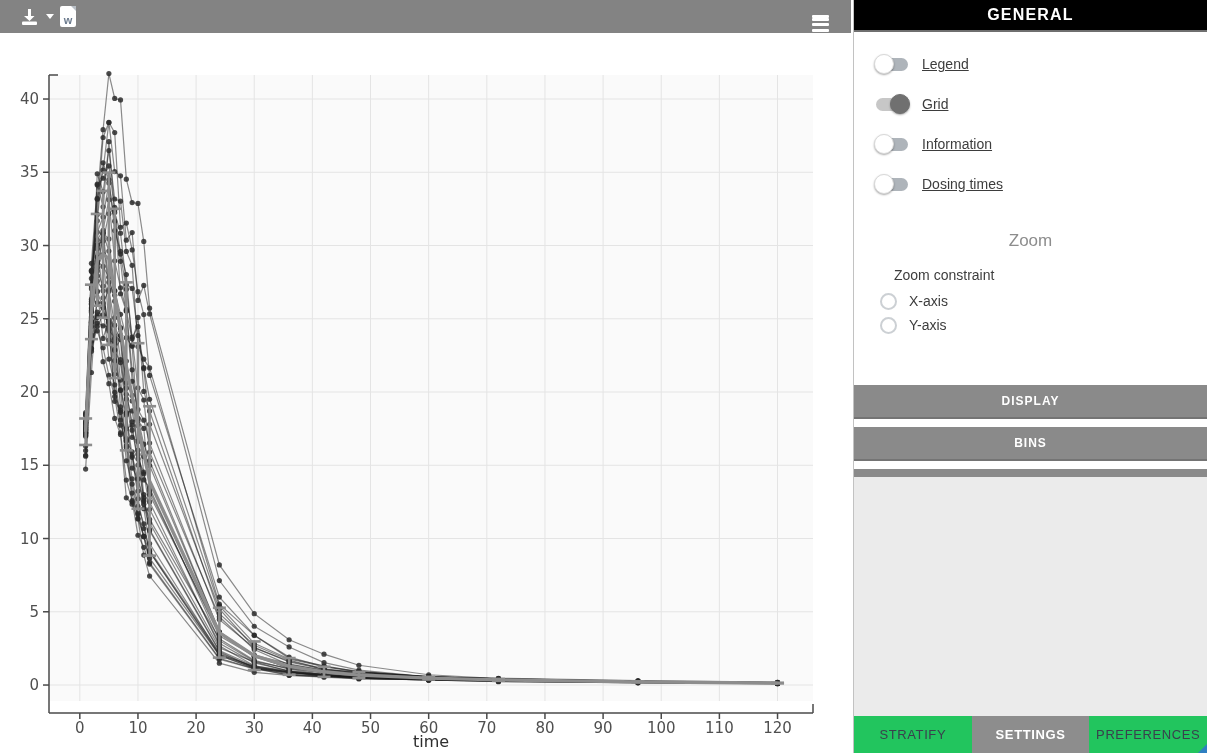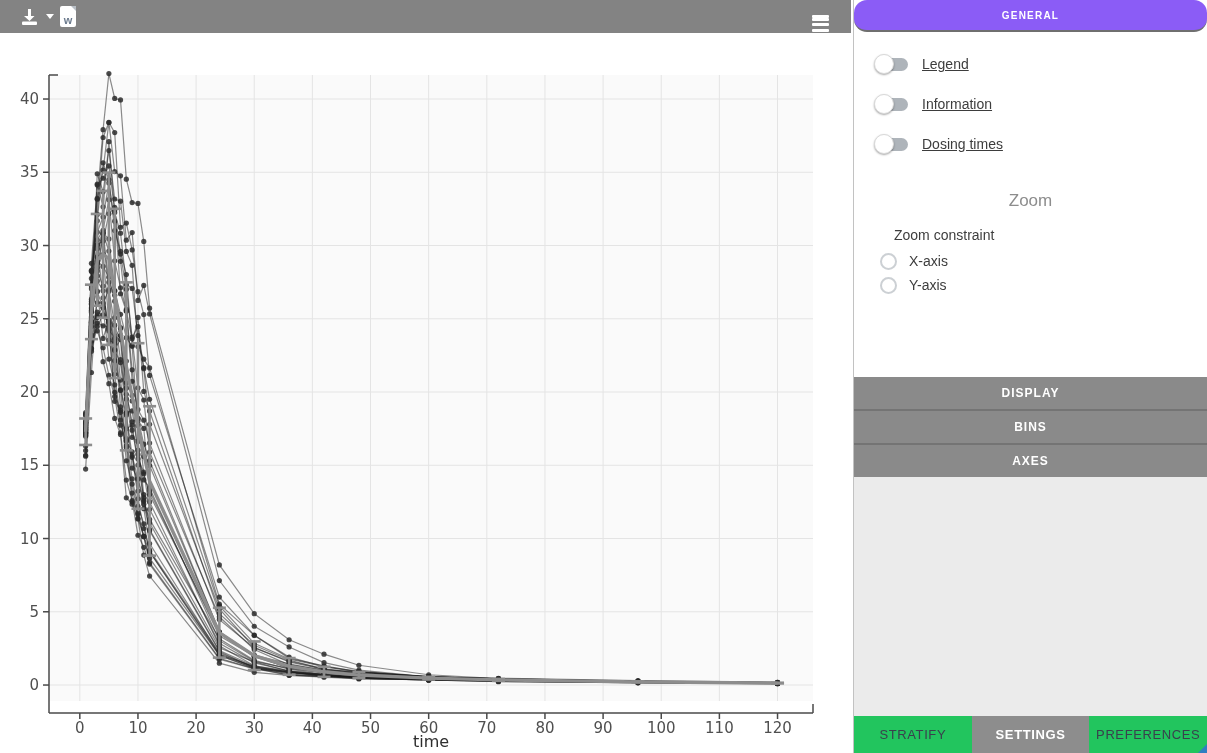--- a/index.html
+++ b/index.html
@@ -24,23 +24,23 @@
 
   .tb-sep{position:absolute;left:851px;top:0;width:2px;height:33px;background:#fff;z-index:5;}
 
   
   .plot-wrap{position:absolute;left:0;top:0;width:853px;height:753px;}
   #plot-svg{position:absolute;left:0;top:0;}
 
   
   .panel{position:absolute;left:853px;top:0;width:354px;height:753px;background:#fff;
          border-left:1px solid #c2c2c2;box-sizing:border-box;}
-  .panel-header{height:30px;background:#8b5cf6;border-bottom:2px solid #6f6f6f;
-                color:#fff;font-size:10px;font-weight:bold;letter-spacing:1.2px;
-                display:flex;align-items:center;justify-content:center;border-radius:13px;}
+  .panel-header{height:30px;background:#000000;border-bottom:2px solid #6f6f6f;
+                color:#fff;font-size:16px;font-weight:bold;letter-spacing:1.2px;
+                display:flex;align-items:center;justify-content:center;}
   #toggles{margin-top:12px;}
   .toggle-row{height:40px;display:flex;align-items:center;padding-left:22px;cursor:pointer;}
   .tswitch{position:relative;width:32px;height:13px;border-radius:7px;background:#aeb4ba;flex:0 0 auto;}
   .tswitch .knob{position:absolute;top:-3.5px;left:-2px;width:20px;height:20px;border-radius:50%;
                  background:#fff;border:1px solid #d9d9d9;box-shadow:0 1px 2px rgba(0,0,0,.35);box-sizing:border-box;}
   .tswitch.on{background:#c7c7c7;}
   .tswitch.on .knob{left:14px;background:#707070;border-color:#707070;}
   .toggle-label{margin-left:14px;font-size:14px;color:#3d3d3d;text-decoration:underline;}
 
   .zoom-title{margin-top:27px;text-align:center;font-size:17px;color:#8d8d8d;}
@@ -49,21 +49,21 @@
   .radio{width:17px;height:17px;border-radius:50%;border:2px solid #ccd0d4;box-sizing:border-box;
          display:flex;align-items:center;justify-content:center;background:#fff;flex:0 0 auto;}
   .radio.sel{border-color:#6f6f6f;}
   .radio .dot{width:9px;height:9px;border-radius:50%;background:transparent;}
   .radio.sel .dot{background:#4f4f4f;}
   .radio-label{margin-left:12px;font-size:14px;color:#3d3d3d;}
 
   #accordions{position:absolute;left:0;right:0;top:377px;}
   .acc-bar{height:32px;background:#8a8a8a;border-bottom:2px solid #747474;color:#fff;
            font-size:12px;font-weight:bold;letter-spacing:1px;display:flex;align-items:center;
-           justify-content:center;cursor:pointer;}
+           justify-content:center;cursor:pointer;margin-top:8px;}
   .panel-filler{position:absolute;left:0;right:0;top:477px;bottom:37px;background:#ebebeb;}
 
   .tabbar{position:absolute;left:0;right:0;bottom:0;height:37px;display:flex;}
   .tab{flex:1;display:flex;align-items:center;justify-content:center;background:#22c55e;
        color:#39414d;font-size:13px;letter-spacing:0.6px;cursor:pointer;}
   .tab.active{background:#8d8d8d;color:#fff;font-weight:bold;}
   .resize-corner{position:absolute;right:0;bottom:0;width:0;height:0;z-index:6;
                  border-left:9px solid transparent;border-bottom:9px solid #2f7fc1;}
 </style>
 </head>
@@ -858,20 +858,26 @@
     <div class="panel-header">GENERAL</div>
 
     <div id="toggles">
         <div class="toggle-row">
           <span class="tswitch ">
             <span class="knob"></span>
           </span>
                    <span class="toggle-label">Legend</span>
         </div>
         <div class="toggle-row">
+          <span class="tswitch on">
+            <span class="knob"></span>
+          </span>
+                   <span class="toggle-label">Grid</span>
+        </div>
+        <div class="toggle-row">
           <span class="tswitch ">
             <span class="knob"></span>
           </span>
                    <span class="toggle-label">Information</span>
         </div>
         <div class="toggle-row">
           <span class="tswitch ">
             <span class="knob"></span>
           </span>
                    <span class="toggle-label">Dosing times</span>

